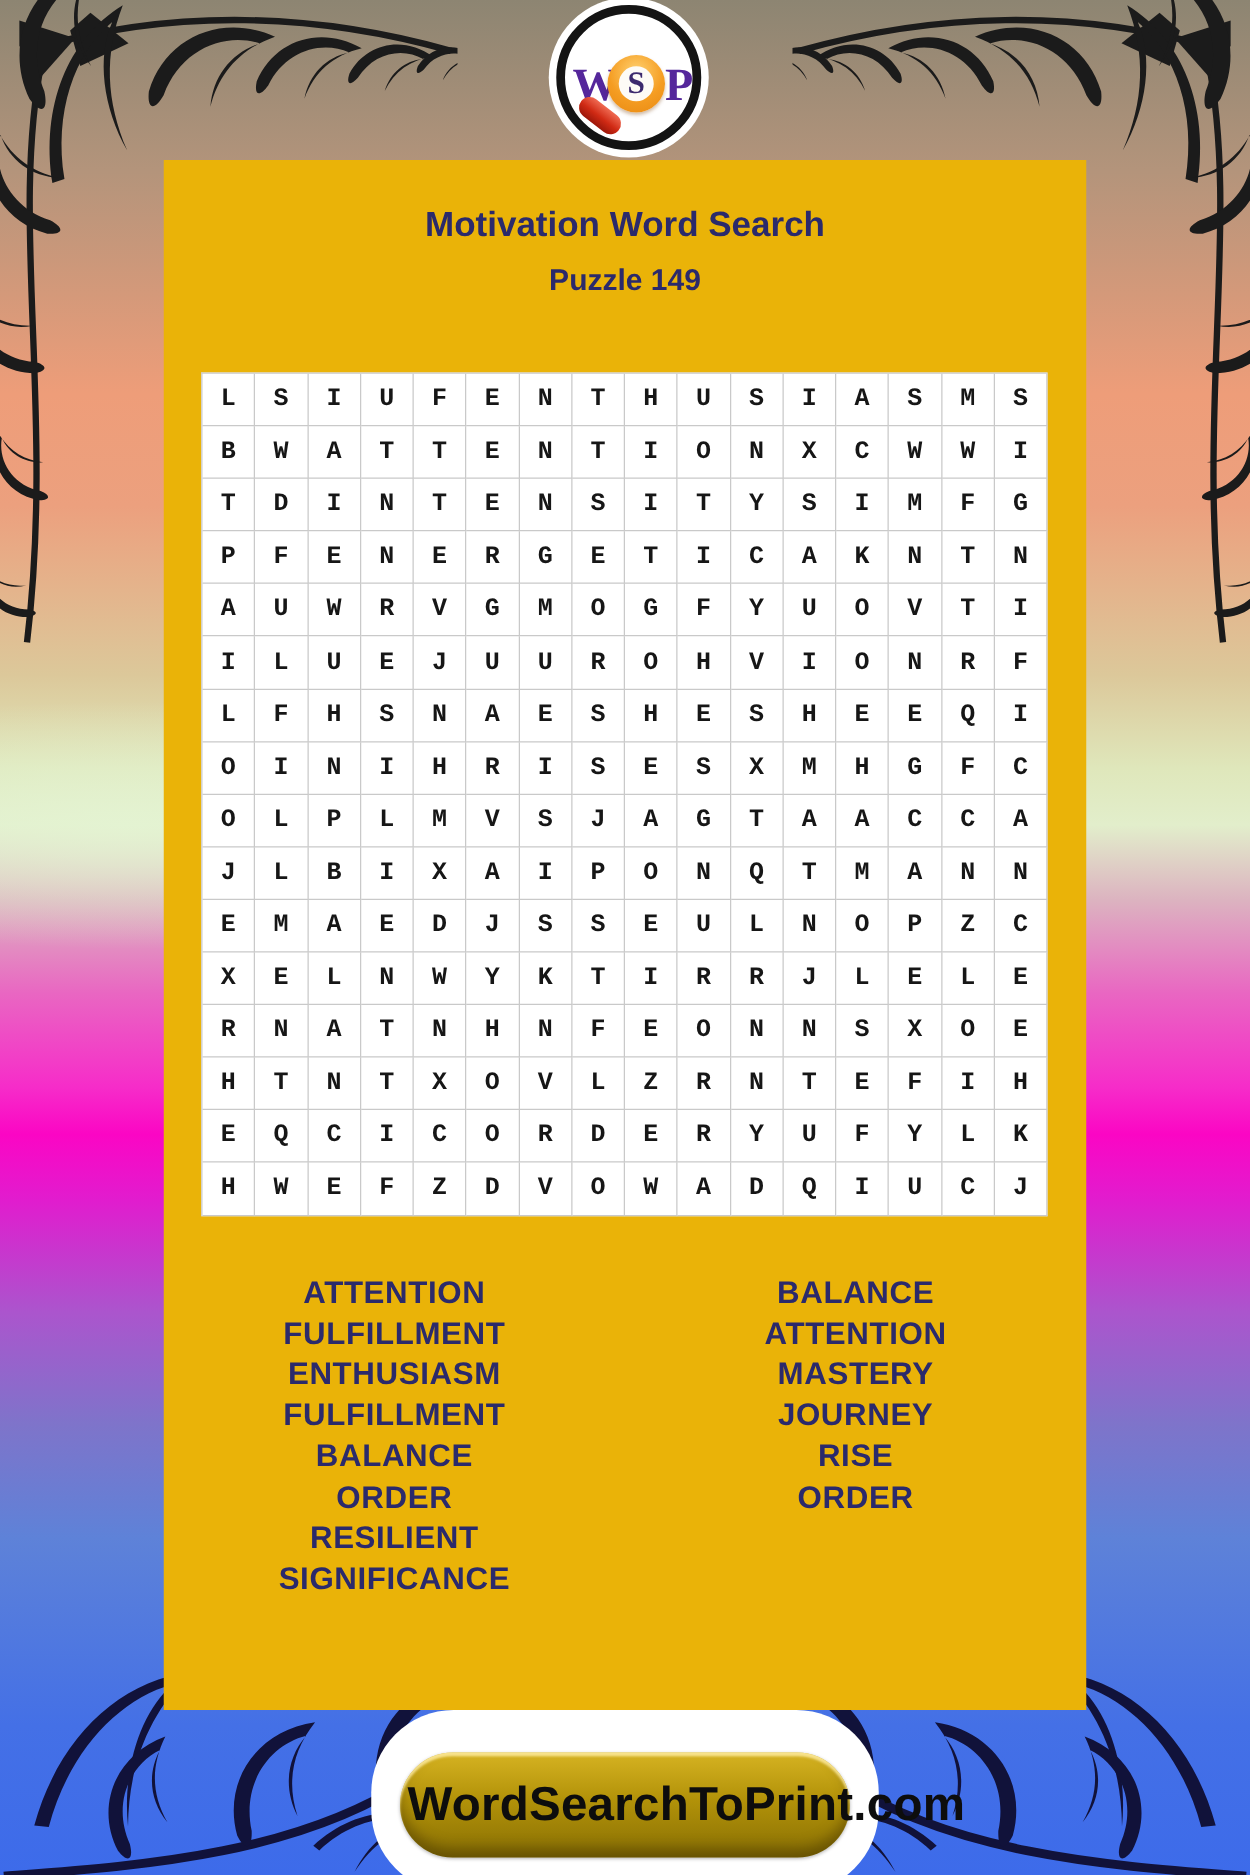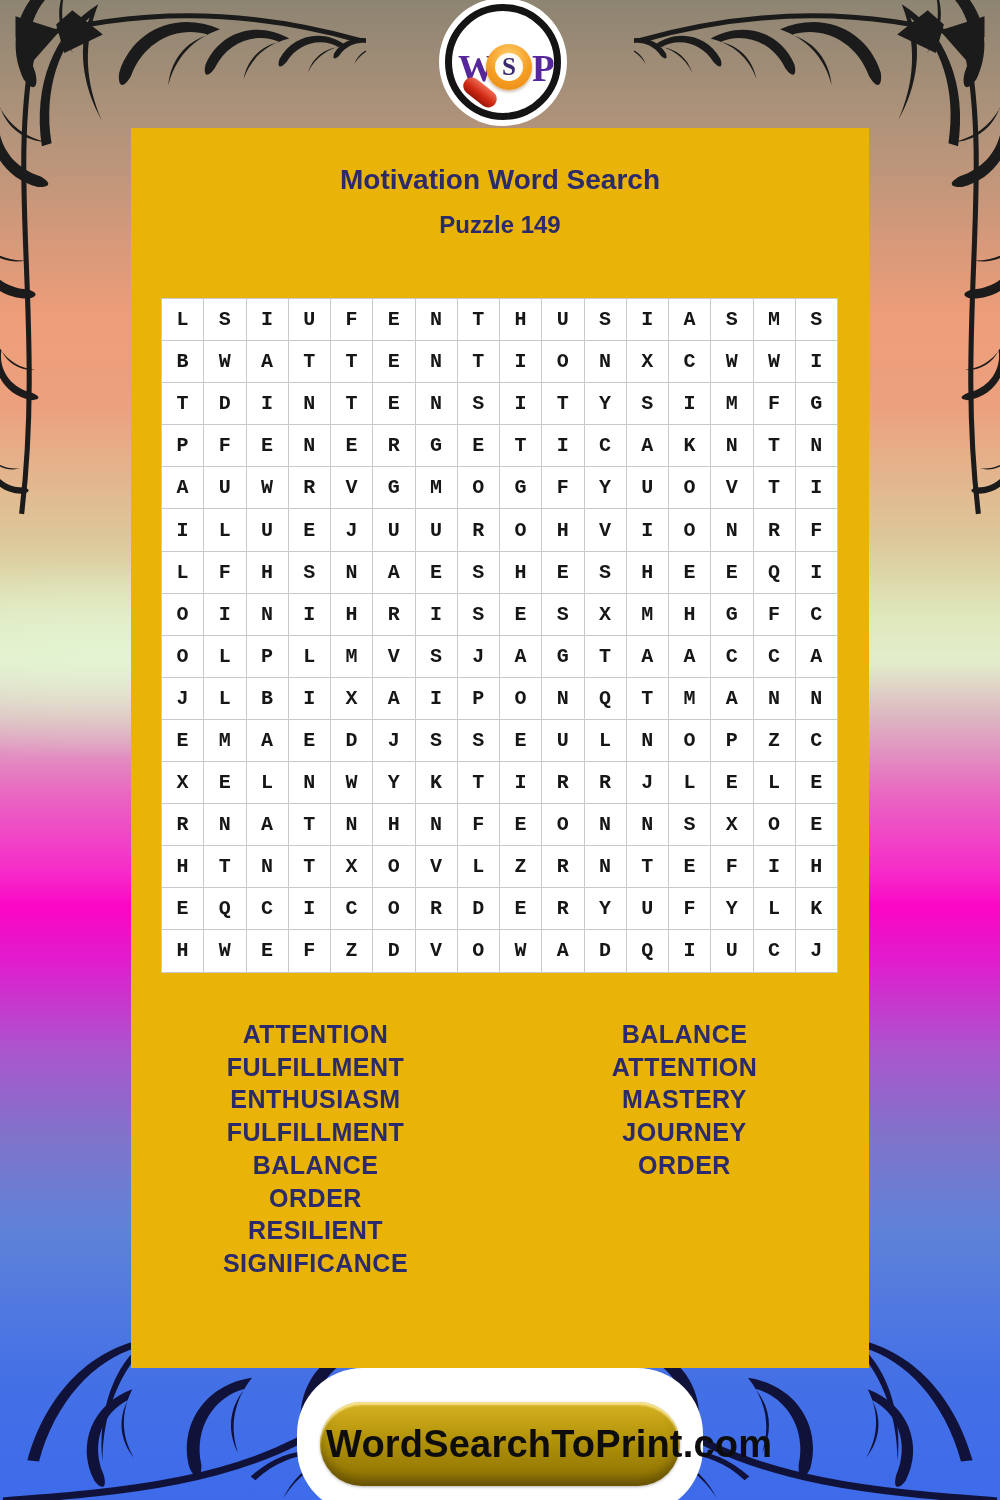--- a/index.html
+++ b/index.html
@@ -447,19 +447,20 @@
         <div class="word-item">BALANCE</div>
         <div class="word-item">ORDER</div>
         <div class="word-item">RESILIENT</div>
         <div class="word-item">SIGNIFICANCE</div>
       </div>
     <div class="word-col">
         <div class="word-item">BALANCE</div>
         <div class="word-item">ATTENTION</div>
         <div class="word-item">MASTERY</div>
         <div class="word-item">JOURNEY</div>
+        <div class="word-item">RISE</div>
         <div class="word-item">ORDER</div>
       </div>
   </div>
 </div>
 
 <div class="btn-blob"></div>
 <button class="site-button">WordSearchToPrint.com</button>
 
 </body></html>

